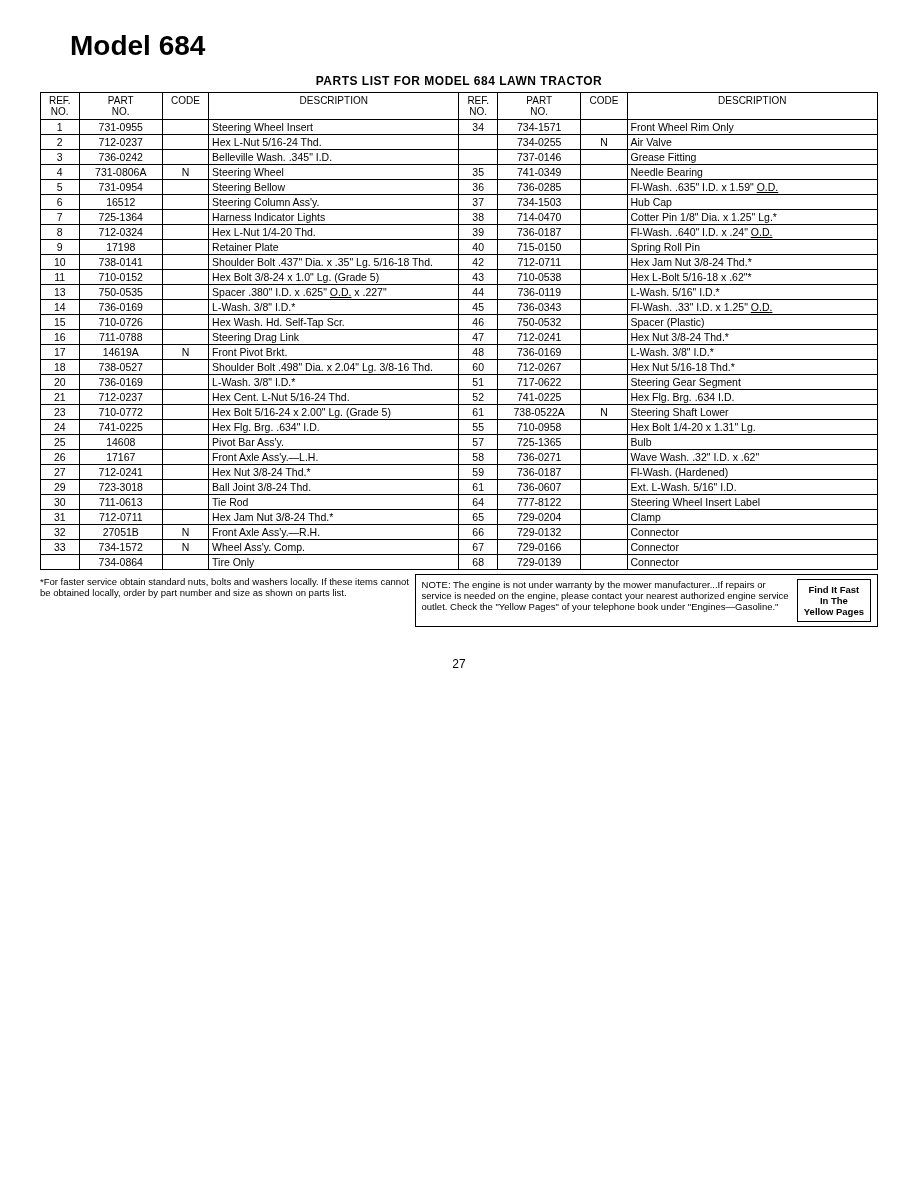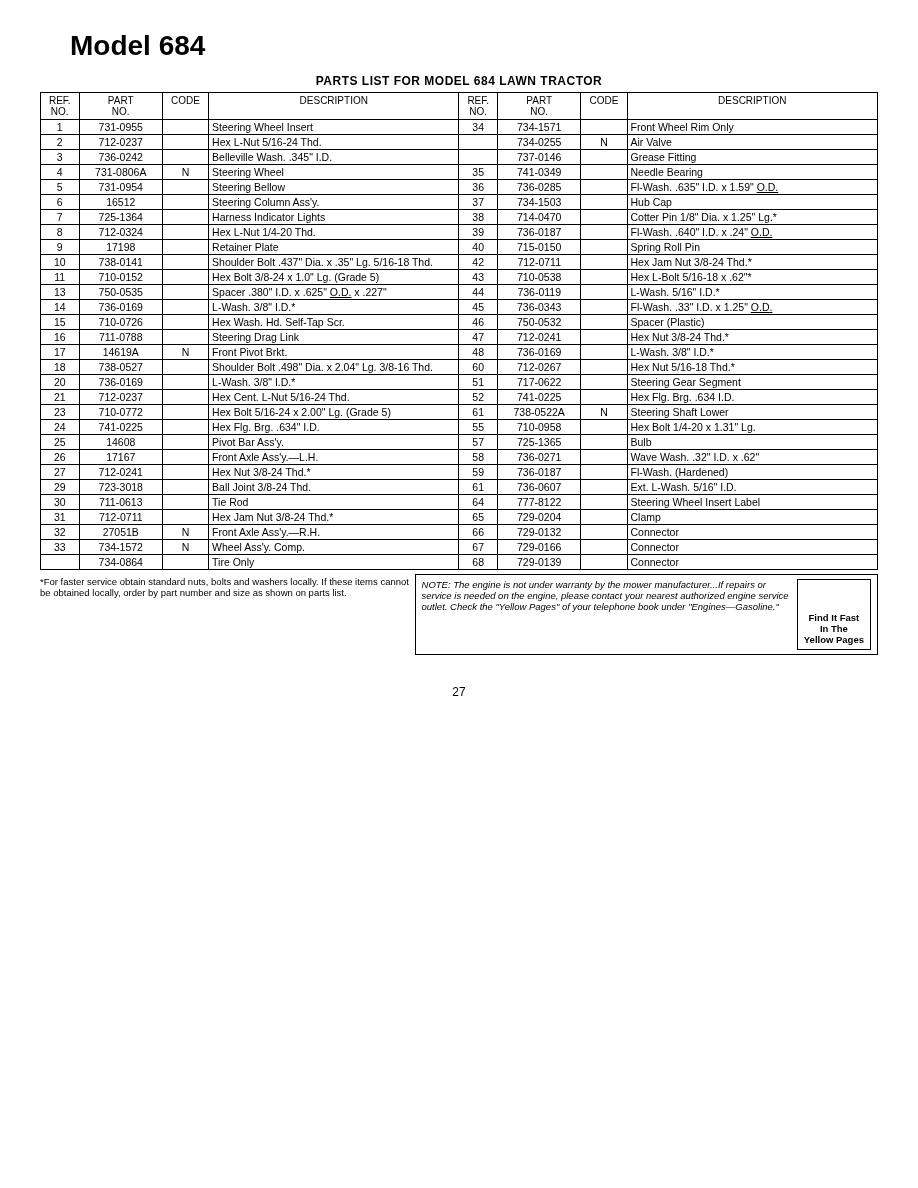--- a/index.html
+++ b/index.html
@@ -63,21 +63,21 @@
       padding-top: 2px;
     }
     .footer-engine-note {
       flex: 1.2;
       border: 1px solid #000;
       font-size: 9.5px;
       padding: 4px 6px;
       display: flex;
       gap: 6px;
     }
-    .engine-text { flex: 1; font-style: italic; }
+    .engine-text { flex: 1; }
     .find-it-fast {
       border: 1px solid #000;
       text-align: center;
       padding: 4px 6px;
       font-size: 9.5px;
       font-weight: bold;
       display: flex;
       flex-direction: column;
       align-items: center;
       justify-content: center;
@@ -411,20 +411,20 @@
     <td>Connector</td>
   </tr>
     </tbody>
 </table>
 
 <div class="footer-area">
   <div class="footer-note">*For faster service obtain standard nuts, bolts and washers locally. If these items cannot be obtained locally, order by part number and size as shown on parts list.</div>
   <div class="footer-engine-note">
     <div class="engine-text">NOTE: The engine is not under warranty by the mower manufacturer...If repairs or service is needed on the engine, please contact your nearest authorized engine service outlet. Check the "Yellow Pages" of your telephone book under "Engines—Gasoline."</div>
     <div class="find-it-fast">
-      <div style="white-space:pre-line; font-weight:bold;margin-top:28px;">Find It Fast
+      <div style="white-space:pre-line; font-weight:bold;">Find It Fast
 In The
 Yellow Pages</div>
     </div>
   </div>
 </div>
 
 <div class="page-number">27</div>
 
 </body></html>

